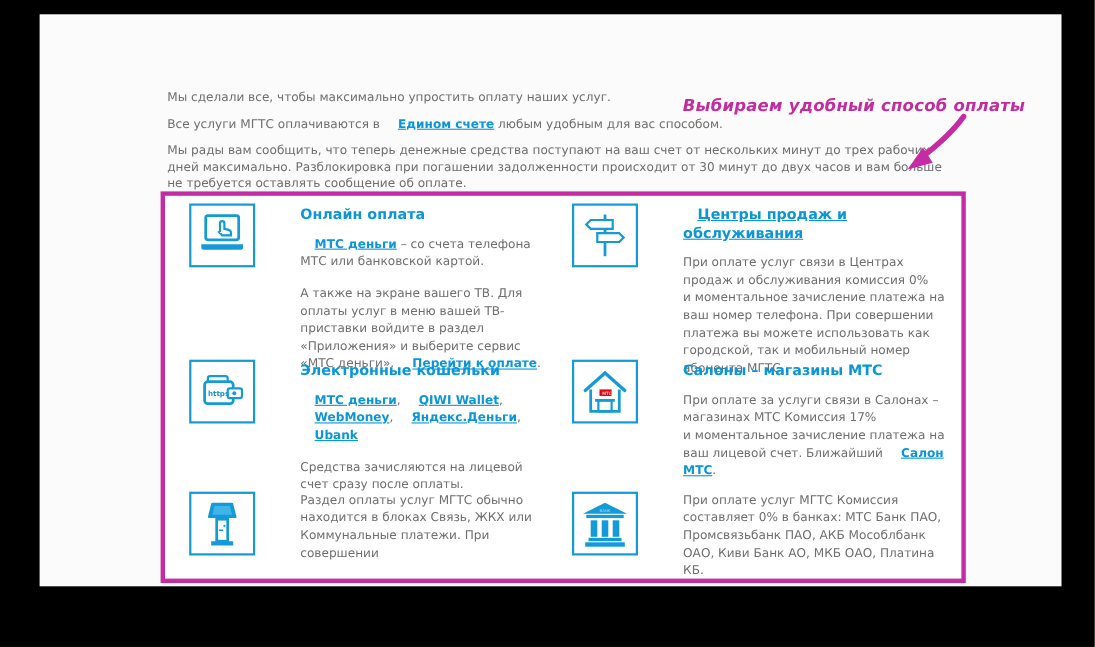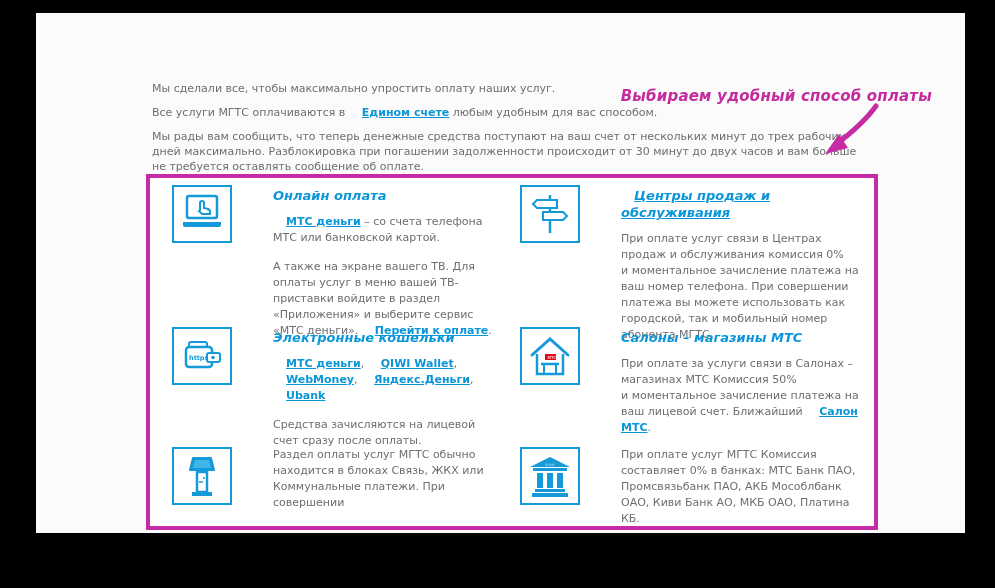--- a/index.html
+++ b/index.html
@@ -14,21 +14,21 @@
   a, .link { color:#0a96d8; text-decoration:underline; font-weight:700; cursor:pointer;padding-left:13px; }
   .annotation { position:absolute; right:33px; top:74px; font-size:15px; font-style:italic;
                 font-weight:600; color:#c32b9f; letter-spacing:.2px; }
   .arrow-svg { position:absolute; left:776px; top:85px; }
   .pinkbox { position:absolute; left:110px; top:161px; width:732px; height:356px;
              border:4px solid #c52ba2; background:#ffffff; overflow:hidden; }
   .cell { position:absolute; display:flex; align-items:flex-start; }
   .iconbox { width:60px; height:58px; border:2px solid #149ad8; background:#fff;
              flex:0 0 60px; display:flex; align-items:center; justify-content:center; }
   .celltext { margin-left:41px; font-size:11px; color:#6d6e70; line-height:16px; }
-  .celltext h3 { font-size:13px; line-height:17px; color:#0a96d8; font-weight:700; margin:2px 0 10px 0;font-style:italic; }
+  .celltext h3 { font-size:13px; line-height:17px; color:#0a96d8; font-weight:700; margin:2px 0 10px 0; }
   .celltext h3 a { font-size:13px; }
   .celltext p { margin-bottom:13px; }
   .c1 { left:22px;  width:331px; }
   .c2 { left:370px; width:342px; }
   .r1 { top:7px; }
   .r2 { top:149px; }
   .r3 { top:269px; }
 </style>
 </head>
 <body>
@@ -103,21 +103,21 @@
           <path d="M5 21 L23 5 L41 21" fill="none" stroke="#149ad8" stroke-width="3" stroke-linecap="round"></path>
           <path d="M10 20 v20 h26 v-20" fill="none" stroke="#149ad8" stroke-width="2.5"></path>
           <rect x="17" y="30" width="12" height="10" fill="none" stroke="#149ad8" stroke-width="2"></rect>
           <line x1="14" y1="30" x2="32" y2="30" stroke="#149ad8" stroke-width="2.5"></line>
           <rect x="18" y="20" width="11" height="6" fill="#e30613"></rect>
           <text x="20.5" y="25" font-size="4" fill="#ffffff" font-family="DejaVu Sans, sans-serif">МТС</text>
         </svg>
       </div>
       <div class="celltext">
         <h3>Салоны – магазины МТС</h3>
-        <p><span>При оплате за услуги связи в Салонах – магазинах МТС Комиссия 50%</span><br><span>и моментальное зачисление платежа на ваш лицевой счет. Ближайший </span><a>Салон МТС</a><span>.</span></p>
+        <p><span>При оплате за услуги связи в Салонах – магазинах МТС Комиссия 17%</span><br><span>и моментальное зачисление платежа на ваш лицевой счет. Ближайший </span><a>Салон МТС</a><span>.</span></p>
       </div>
     </div>
 
     <div class="cell c1 r3">
       <div class="iconbox">
         <svg width="46" height="44" viewBox="0 0 46 44">
           <path d="M14 4 h18 l3 12 h-24 z" fill="#149ad8" stroke="#149ad8" stroke-width="2" stroke-linejoin="round"></path>
           <path d="M16 6 h14 l2 8 h-18 z" fill="#3fb5e8"></path>
           <rect x="18" y="18" width="10" height="20" fill="none" stroke="#149ad8" stroke-width="2.5"></rect>
           <circle cx="25" cy="24" r="1" fill="#149ad8"></circle>

